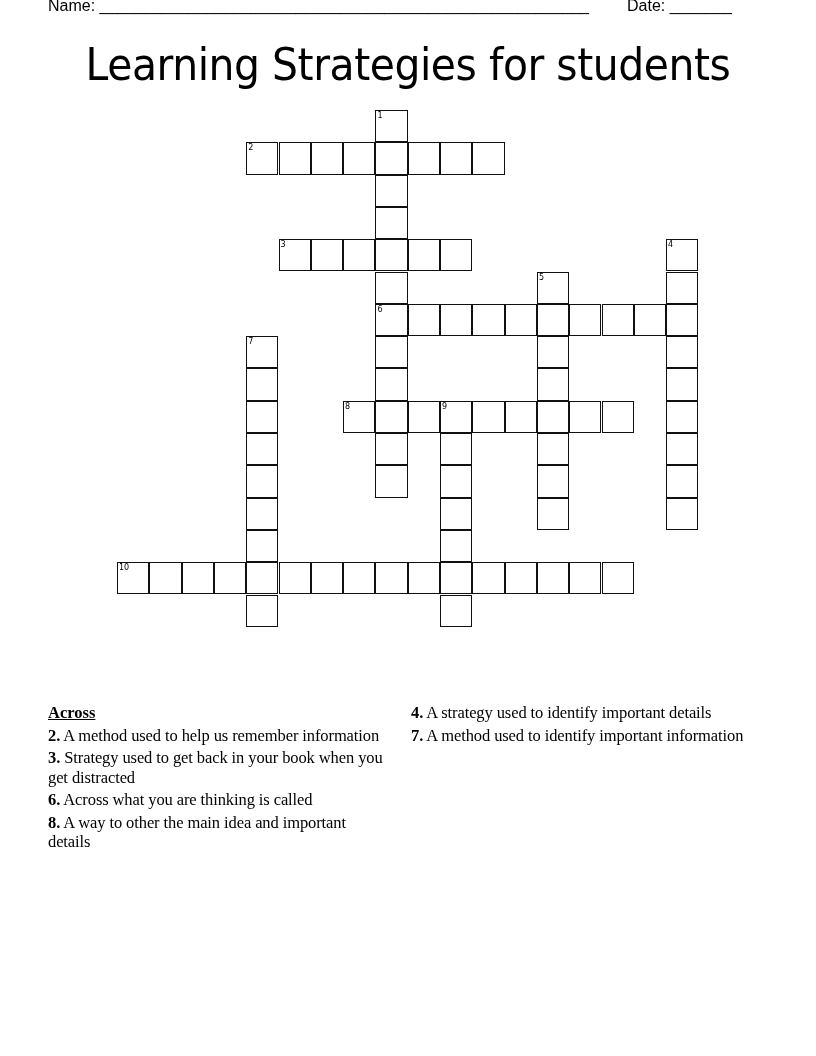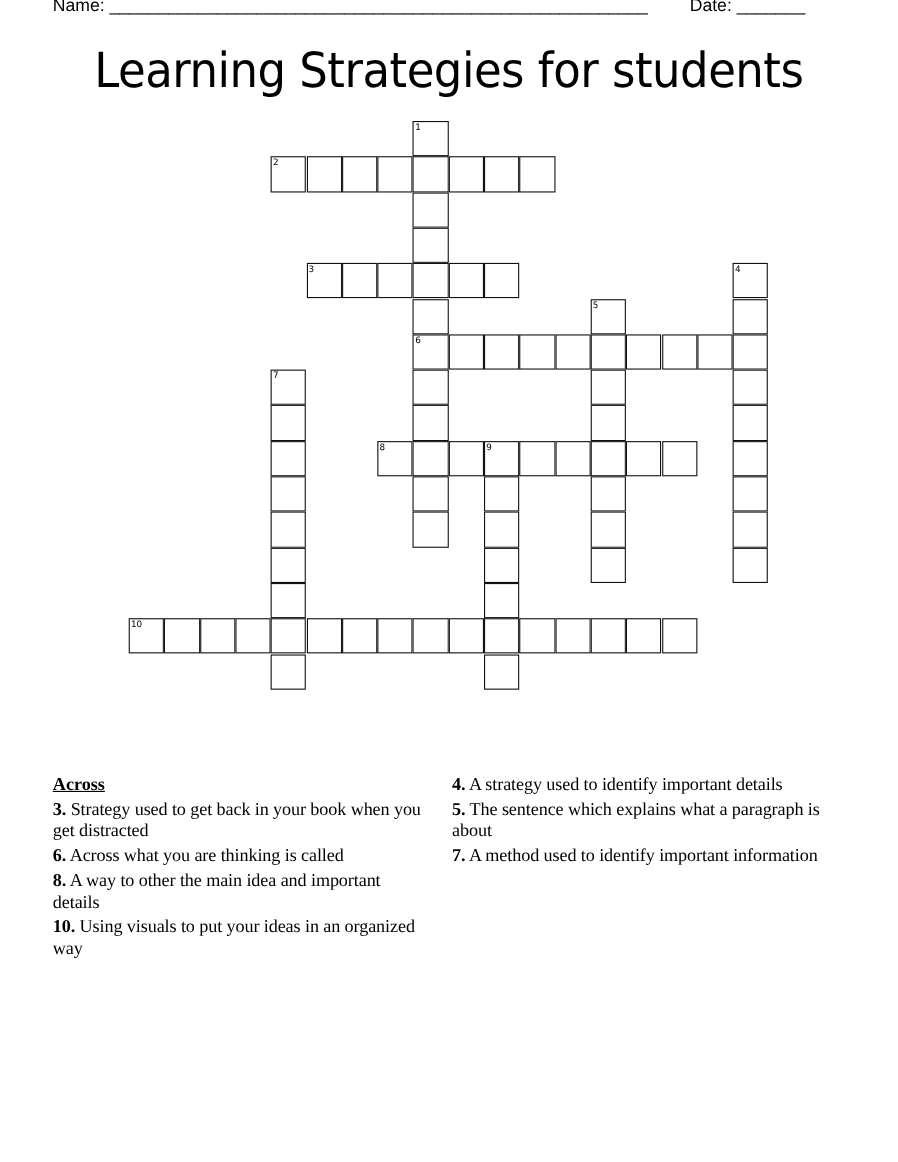--- a/index.html
+++ b/index.html
@@ -203,23 +203,22 @@
     <div class="cell" style="left: 290.7px; top: 452.2px; border-color: rgb(17, 17, 17);"></div>
     <div class="cell" style="left: 355.3px; top: 452.2px; border-color: rgb(17, 17, 17);"></div>
     <div class="cell" style="left: 387.6px; top: 452.2px; border-color: rgb(17, 17, 17);"></div>
     <div class="cell" style="left: 419.9px; top: 452.2px; border-color: rgb(17, 17, 17);"></div>
     <div class="cell" style="left: 452.2px; top: 452.2px; border-color: rgb(17, 17, 17);"></div>
     <div class="cell" style="left: 484.5px; top: 452.2px; border-color: rgb(17, 17, 17);"></div>
   </div>
 
 <div class="clues across">
   <div class="heading">Across</div>
+  <div class="clue"><span class="clue-num">2.</span><span> A method used to help us remember information</span></div>
   <div class="clue"><span class="clue-num">3.</span><span> Strategy used to get back in your book when you get distracted</span></div>
   <div class="clue"><span class="clue-num">6.</span><span> Across what you are thinking is called</span></div>
   <div class="clue"><span class="clue-num">8.</span><span> A way to other the main idea and important details</span></div>
-  <div class="clue"><span class="clue-num">10.</span><span> Using visuals to put your ideas in an organized way</span></div>
 </div>
 
 <div class="clues down">
   <div class="clue"><span class="clue-num">4.</span><span> A strategy used to identify important details</span></div>
-  <div class="clue"><span class="clue-num">5.</span><span> The sentence which explains what a paragraph is about</span></div>
   <div class="clue"><span class="clue-num">7.</span><span> A method used to identify important information</span></div>
 </div>
 
 </body></html>

